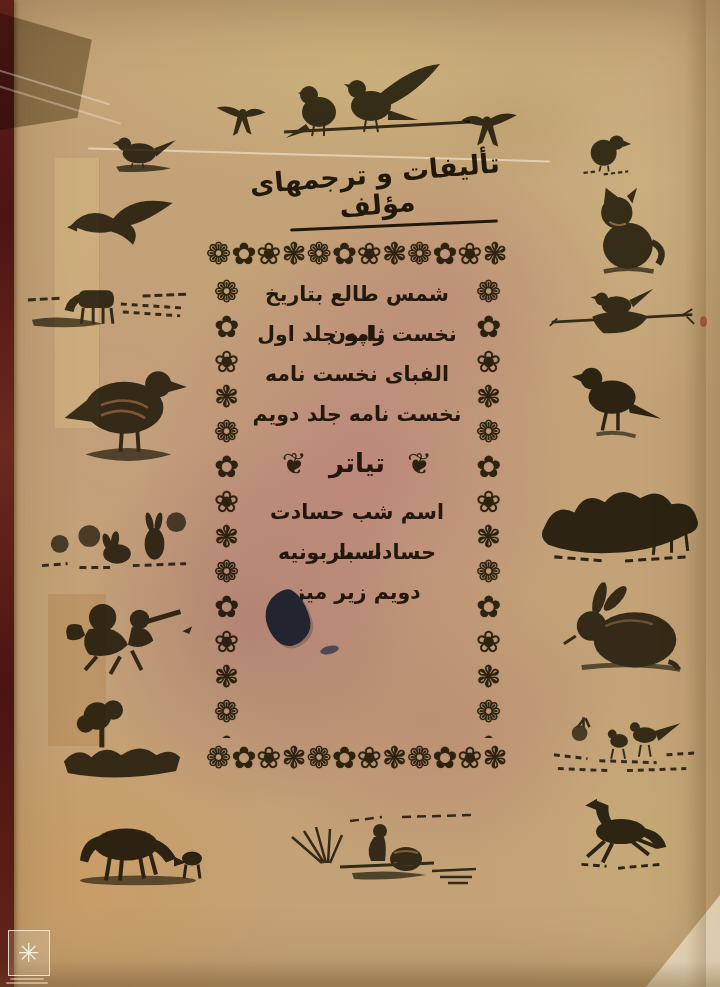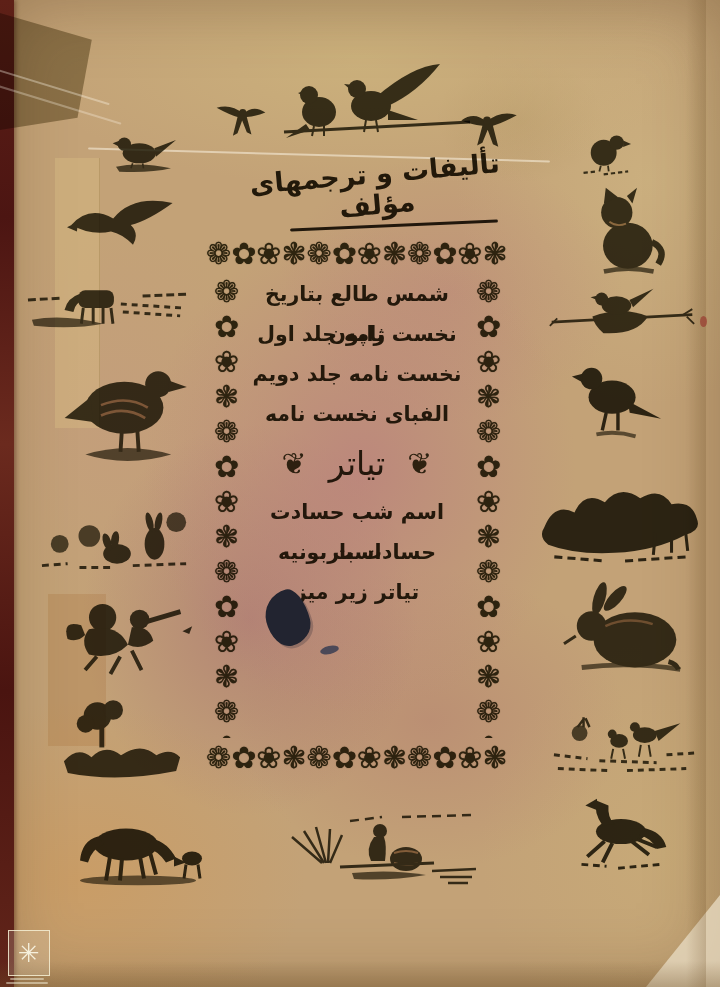--- a/index.html
+++ b/index.html
@@ -59,21 +59,21 @@
   #ob-t{left:0;top:0;width:302px;height:40px;}
   #ob-b{left:0;bottom:0;width:302px;height:40px;}
   #ob-l,#ob-r{top:40px;width:40px;height:464px;writing-mode:vertical-rl;}
   #ob-l{left:0;} #ob-r{right:0;}
   
   #works{left:244px;top:274px;width:226px;height:466px;direction:rtl;text-align:center;
     color:#2f2a17;mix-blend-mode:multiply;}
   .wline{height:40px;line-height:40px;font-size:20.5px;font-weight:600;letter-spacing:.5px;}
   #wsec{height:58px;display:flex;align-items:center;justify-content:center;gap:22px;}
   #wsec .orn{font-size:30px;color:#3c3a20;}
-  #wsec .ttl{font-size:33px;font-weight:normal;letter-spacing:3px;}
+  #wsec .ttl{font-size:26px;font-weight:bold;letter-spacing:3px;}
   
   .illus{position:absolute;color:#34321e;mix-blend-mode:multiply;opacity:.92;}
   .illus svg{width:100%;height:100%;display:block;}
   .dark{color:#282614;}
   #il-twobirds{left:272px;top:52px;width:204px;height:100px;}
   #il-swal-l{left:212px;top:96px;width:58px;height:48px;transform:scaleX(-1);}
   #il-swal-r{left:456px;top:104px;width:66px;height:50px;}
   #il-songbird{left:98px;top:130px;width:86px;height:50px;}
   #il-flying{left:52px;top:192px;width:140px;height:66px;}
   #il-cow{left:24px;top:272px;width:168px;height:64px;}
@@ -290,30 +290,30 @@
   <div class="abs" id="frame">
     <div class="oband" id="ob-t">❁✿❀❃❁✿❀❃❁✿❀❃❁✿❀❃❁✿❀❃❁✿❀❃❁✿❀❃❁✿❀❃❁✿❀❃❁✿❀❃❁✿❀❃❁✿❀❃❁✿❀❃❁✿❀❃</div>
     <div class="oband" id="ob-b">❁✿❀❃❁✿❀❃❁✿❀❃❁✿❀❃❁✿❀❃❁✿❀❃❁✿❀❃❁✿❀❃❁✿❀❃❁✿❀❃❁✿❀❃❁✿❀❃❁✿❀❃❁✿❀❃</div>
     <div class="oband" id="ob-l">❁✿❀❃❁✿❀❃❁✿❀❃❁✿❀❃❁✿❀❃❁✿❀❃❁✿❀❃❁✿❀❃❁✿❀❃❁✿❀❃❁✿❀❃❁✿❀❃❁✿❀❃❁✿❀❃</div>
     <div class="oband" id="ob-r">❁✿❀❃❁✿❀❃❁✿❀❃❁✿❀❃❁✿❀❃❁✿❀❃❁✿❀❃❁✿❀❃❁✿❀❃❁✿❀❃❁✿❀❃❁✿❀❃❁✿❀❃❁✿❀❃</div>
   </div>
 
   <div class="abs" id="works">
     <div class="wline">شمس طالع بتاریخ ژاپون</div>
     <div class="wline">نخست نامه جلد اول</div>
+    <div class="wline">الفبای نخست نامه</div>
     <div class="wline">نخست نامه جلد دویم</div>
-    <div class="wline">الفبای نخست نامه</div>
     <div id="wsec">
       <span class="orn">❦</span>
       <span class="ttl">تیاتر</span>
       <span class="orn">❦</span>
     </div>
     <div class="wline">اسم شب حسادت است</div>
     <div class="wline">حسادت باربونیه</div>
-    <div class="wline">تیاتر زیر میز</div>
+    <div class="wline">دویم زیر میز</div>
   </div>
 
   <div class="abs" id="blot"></div>
   <div class="abs" id="blot-dash"></div>
 
   <div class="illus" id="il-twobirds">
       <svg viewBox="0 0 200 100">
         <use href="#s-twobirds"></use>
       </svg>
     </div>

